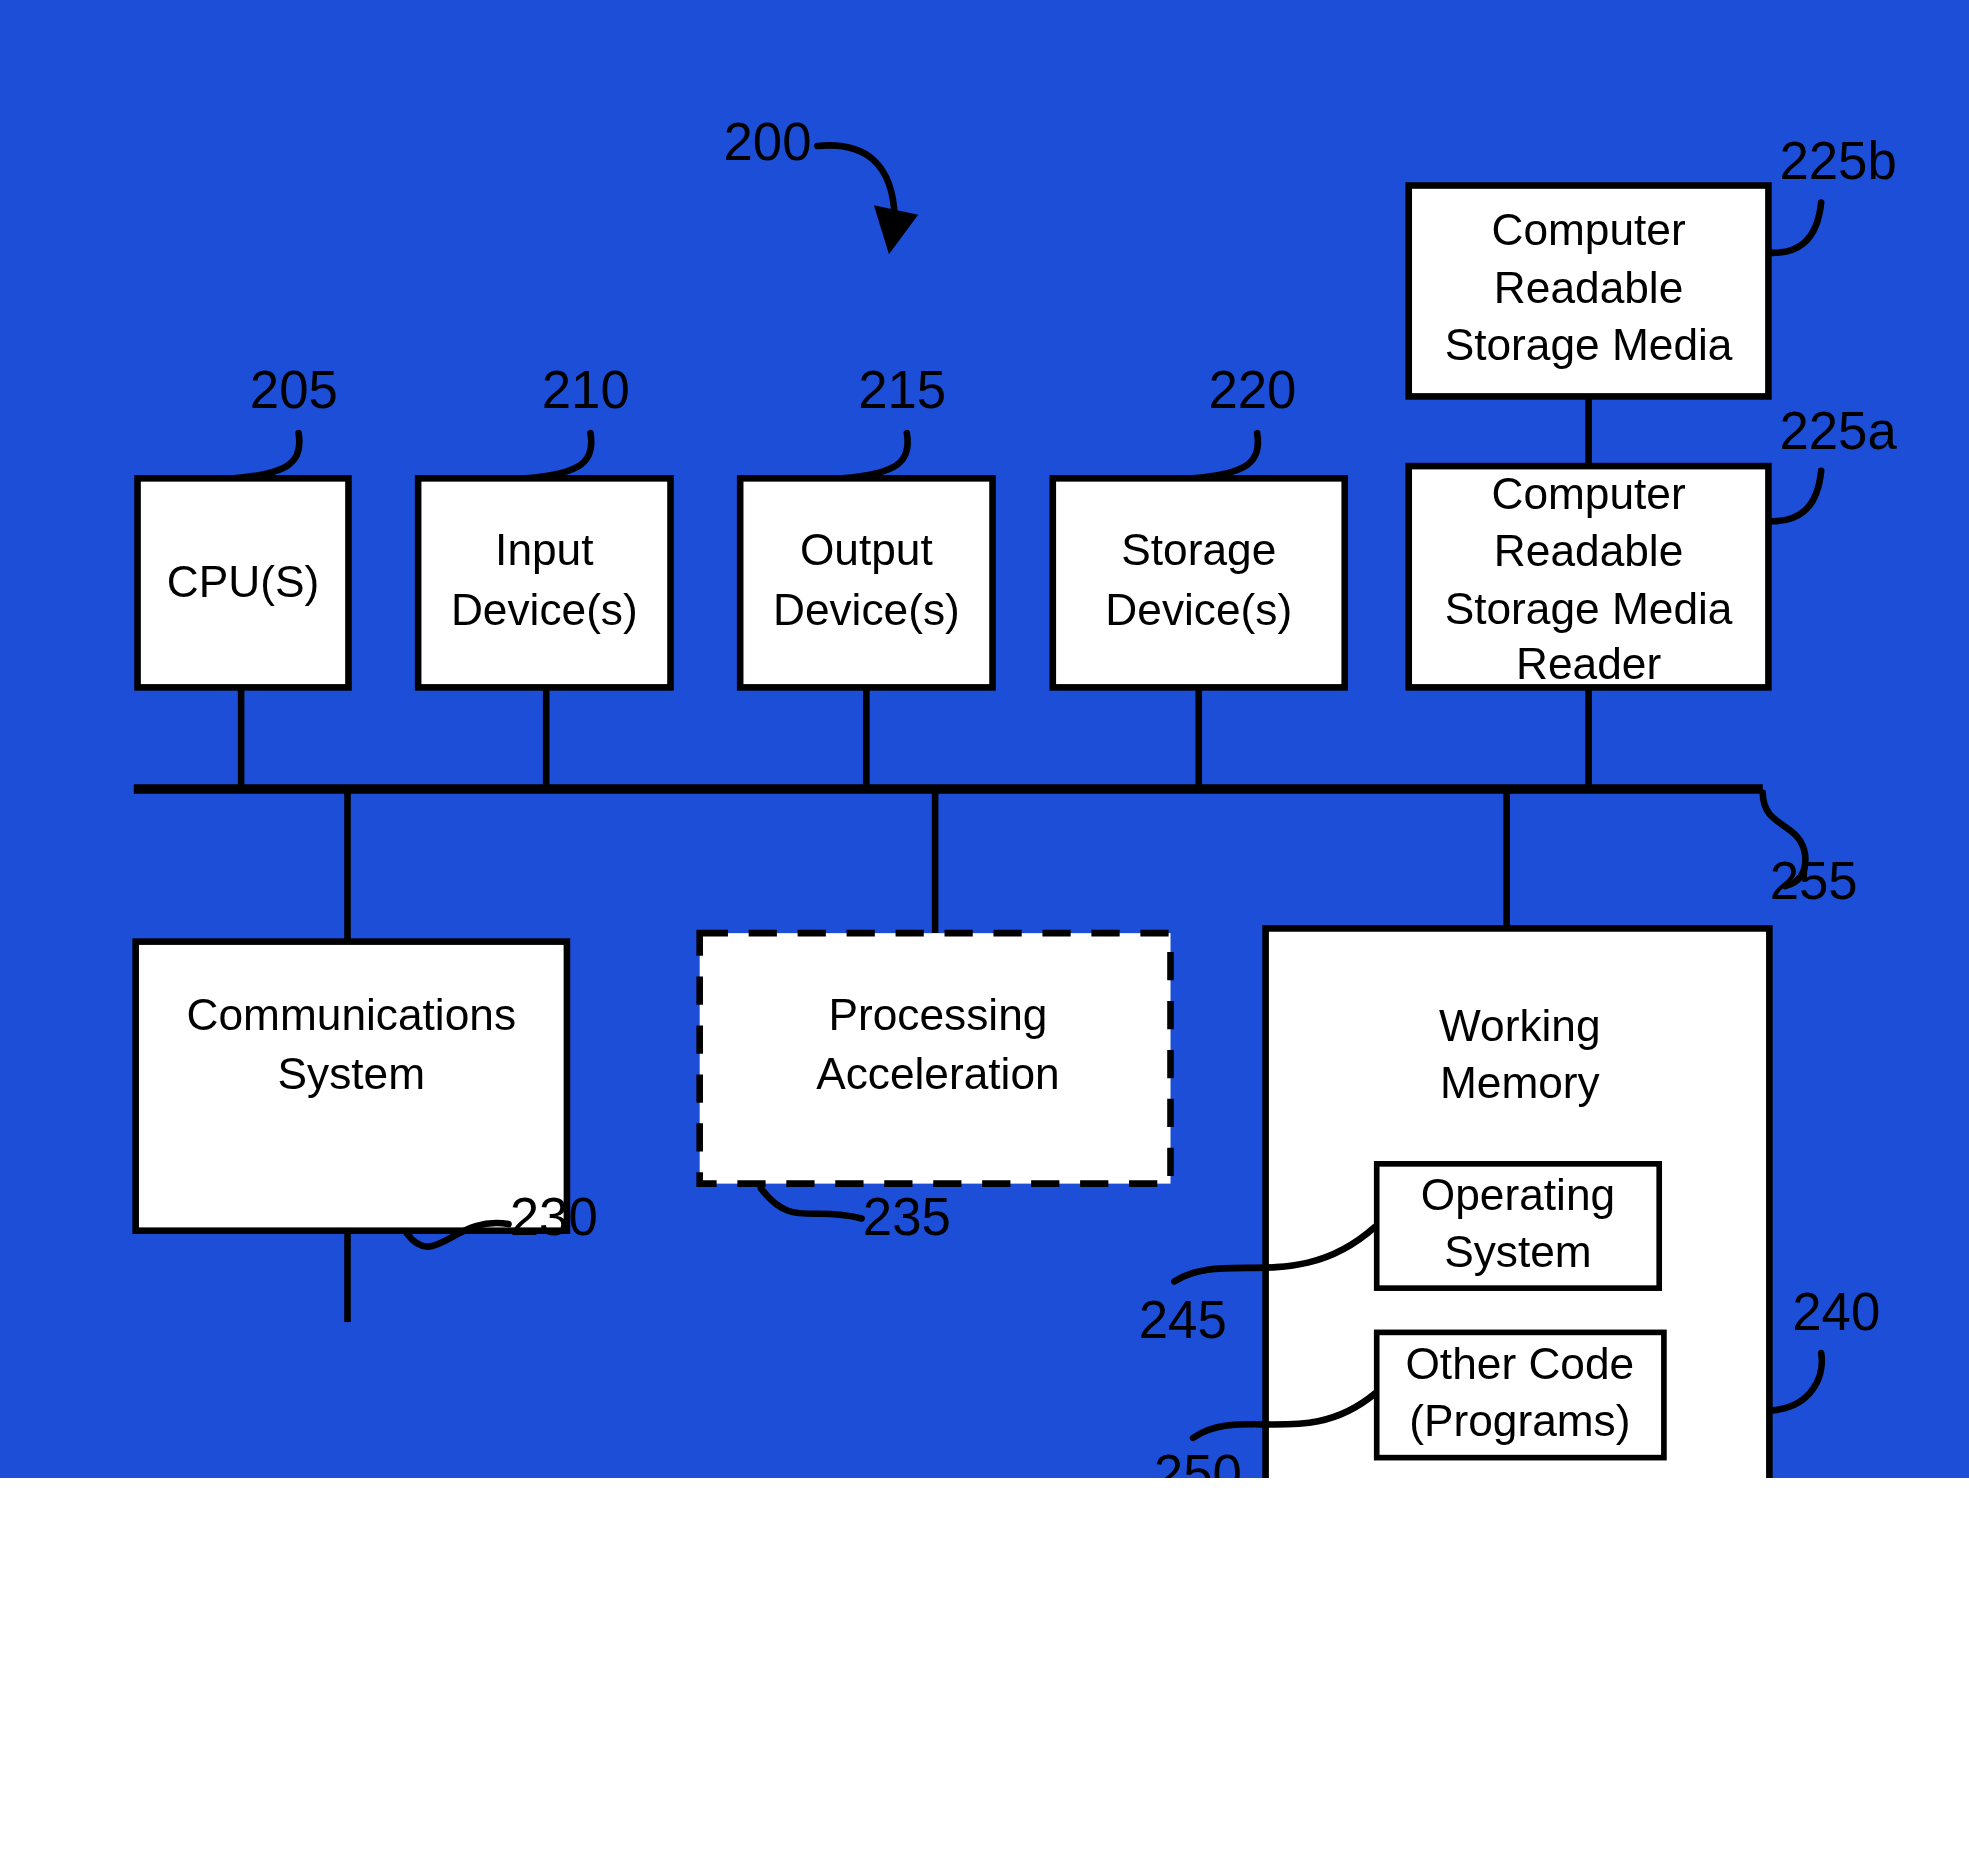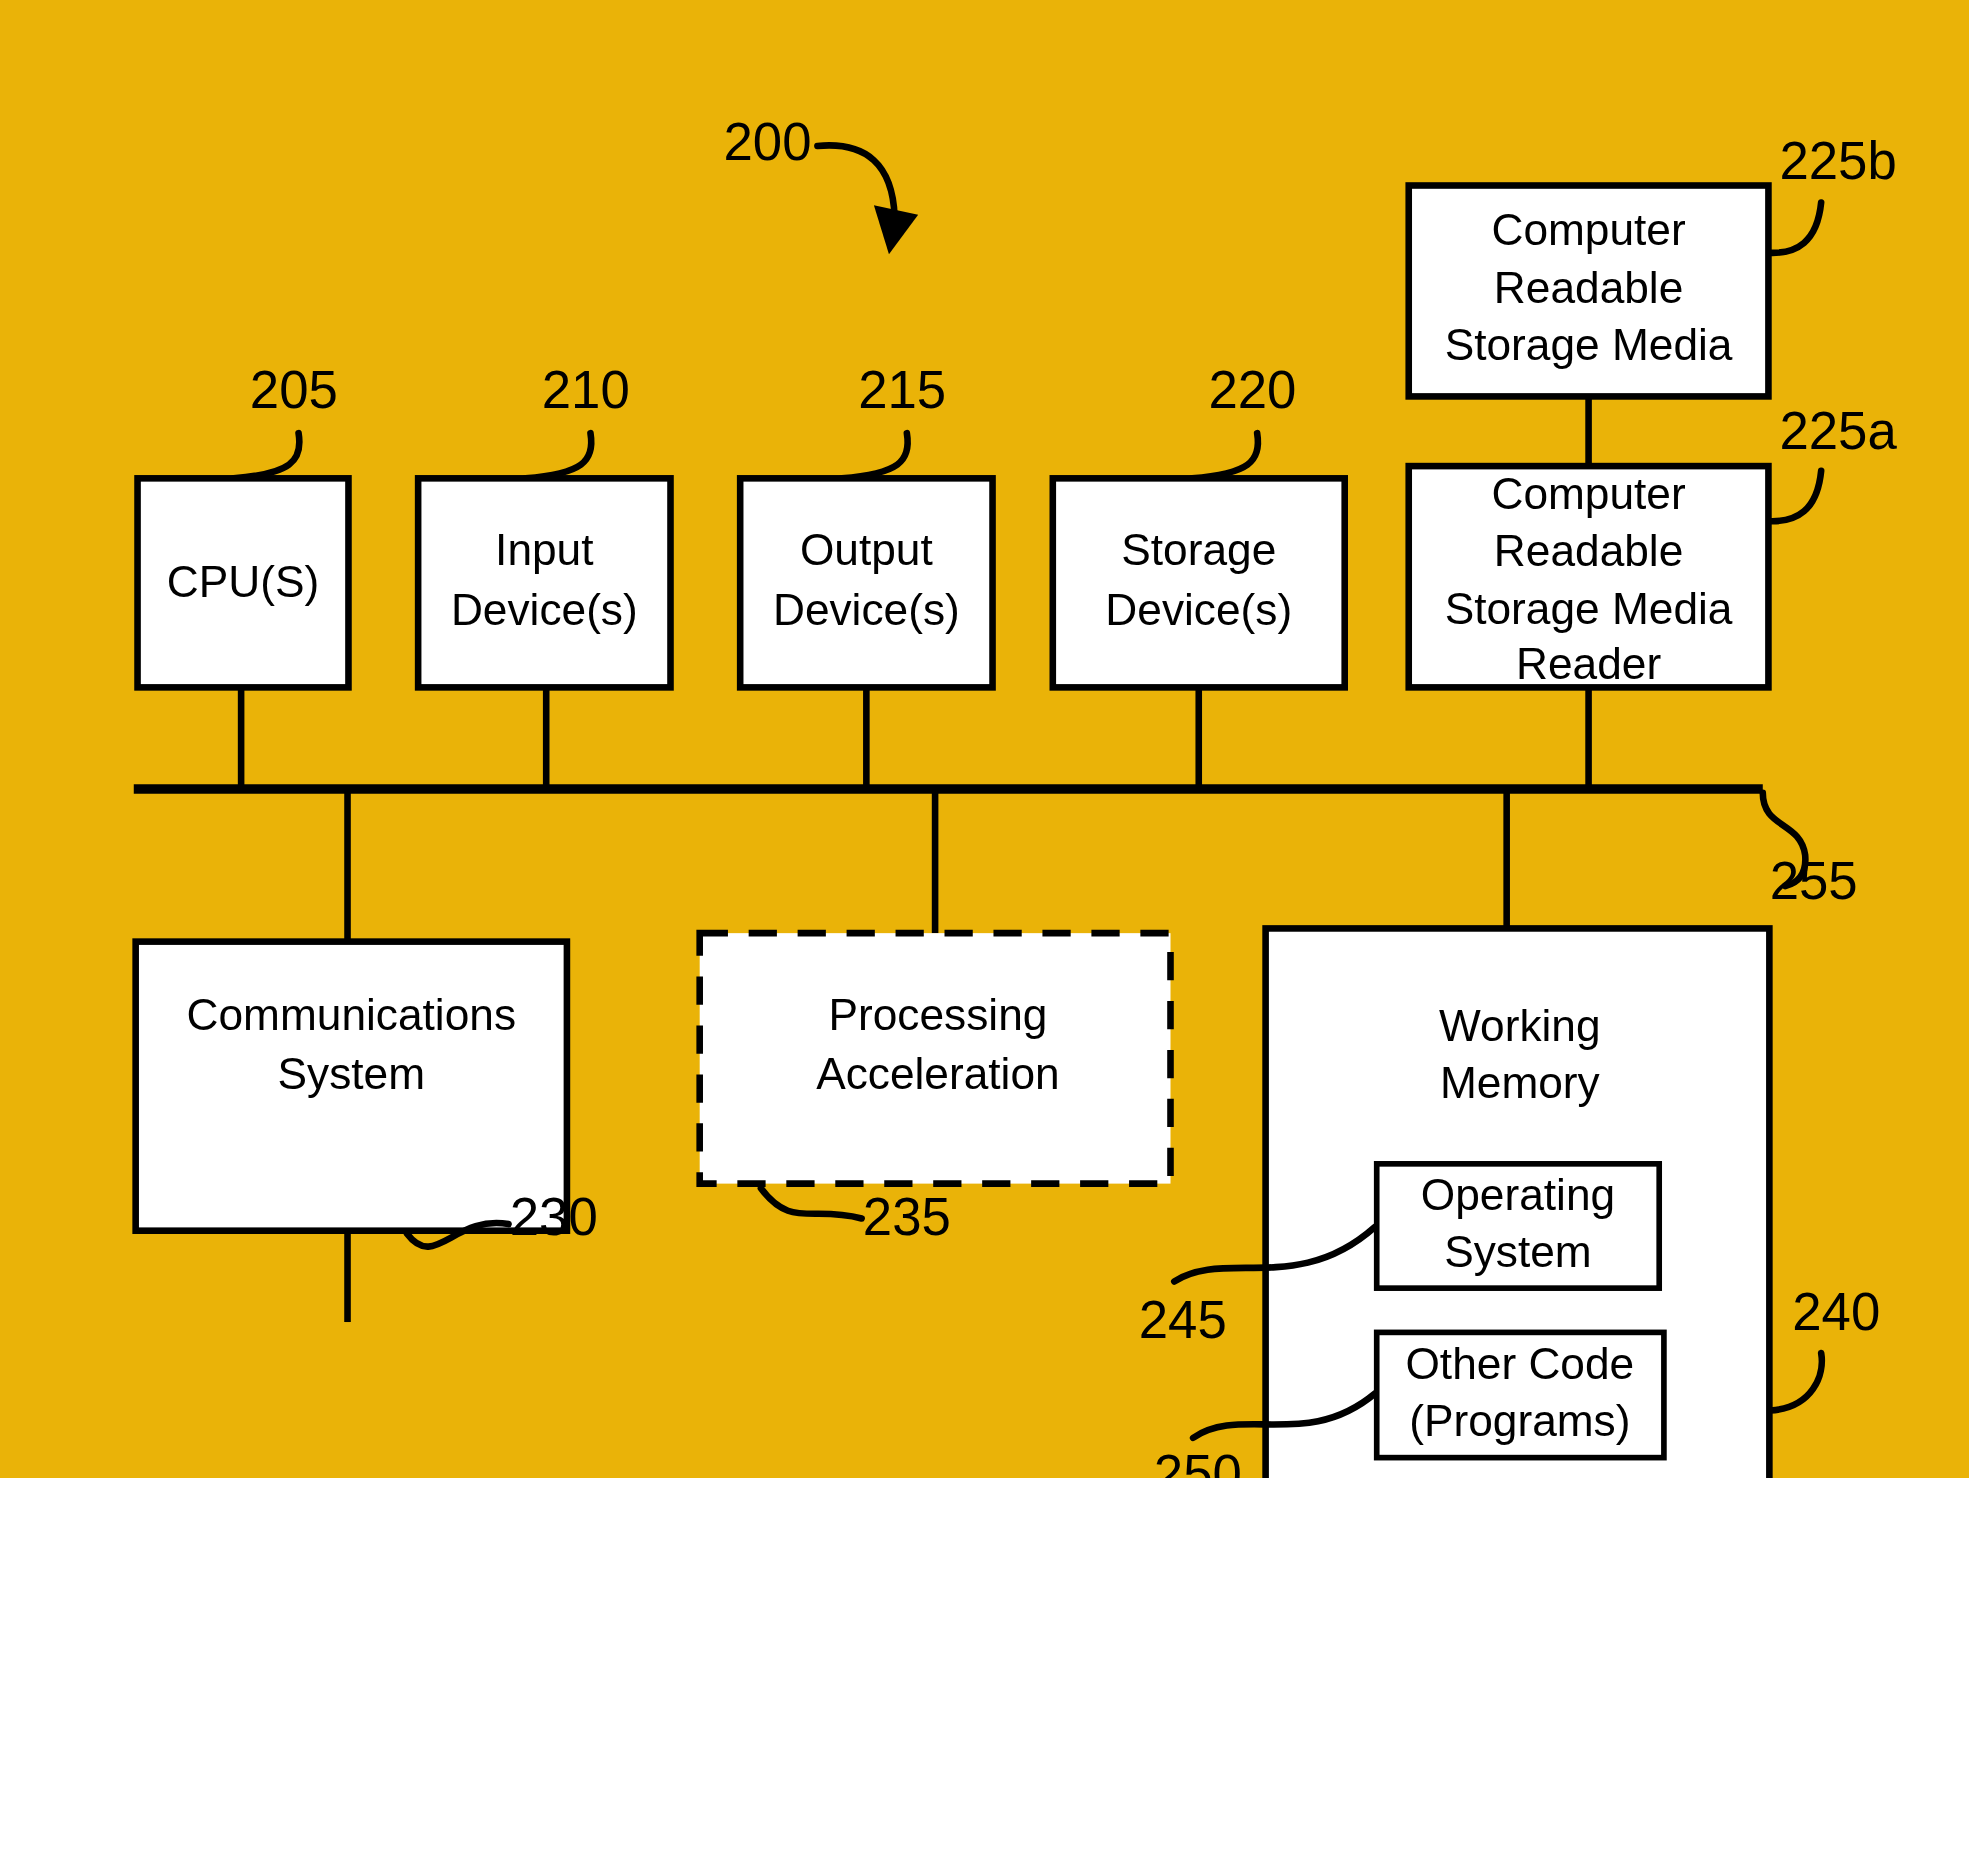--- a/index.html
+++ b/index.html
@@ -7,21 +7,21 @@
     padding: 0;
     background: #ffffff;
   }
   body {
     font-family: "Liberation Sans", sans-serif;
   }
   #figure-root {
     position: relative;
     width: 1970px;
     height: 1478px;
-    background: #eab308;
+    background: #1d4ed8;
     overflow: hidden;
   }
   svg#diagram {
     display: block;
     width: 1970px;
     height: 1871px;
   }
   .box-rect {
     fill: #ffffff;
     stroke: #000000;

